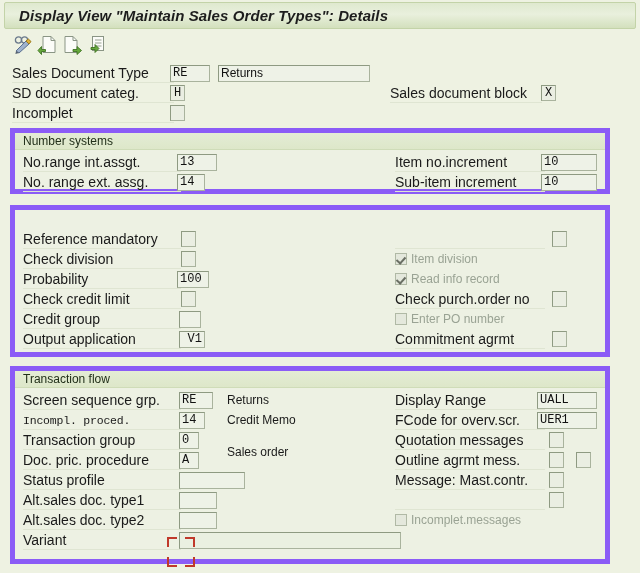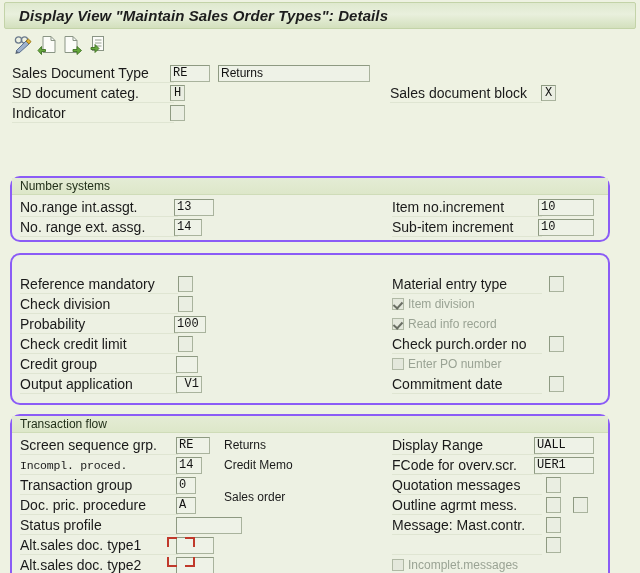--- a/index.html
+++ b/index.html
@@ -86,24 +86,23 @@
   .cbx.dis.checked .box::after{border-color:#6a6f64;}
   .cbx .cl{position:absolute;left:16px;top:0;line-height:17px;font-size:12px;white-space:nowrap;}
   .cbx.dis .cl{color:#9aa394;}
 
   
   .fill{position:absolute;height:1px;background:#dfe5d2;}
 
   
   .group{
     position:absolute;box-sizing:border-box;
-    border:2px solid #8b5cf6;
+    border:5px solid #8b5cf6;
     background:#edf1e3;
-    border-radius:10px;
-    margin-top:48px;
+    border-radius:0;
   }
   .group>.ghdr{
     position:absolute;left:0;top:0;right:0;height:16px;
     background:linear-gradient(to bottom,#e4ecd5 0%,#dde7c9 100%);
     border-bottom:1px solid #cfdcb8;
   }
   .group>.ghdr>span{
     position:absolute;left:8px;top:0;line-height:16px;font-size:12px;color:#22301a;
     white-space:nowrap;
   }
@@ -174,21 +173,21 @@
 
     <div class="fill" style="left:8px;top:42px;width:162px;"></div>
     <div class="lbl" style="left:8px;top:25px;">SD document categ.</div>
     <div class="flag" style="left:166px;top:25px;">H</div>
 
     <div class="fill" style="left:386px;top:42px;width:152px;"></div>
     <div class="lbl" style="left:386px;top:25px;">Sales document block</div>
     <div class="flag" style="left:537px;top:25px;">X</div>
 
     <div class="fill" style="left:8px;top:62px;width:162px;"></div>
-    <div class="lbl" style="left:8px;top:45px;">Indicator</div>
+    <div class="lbl" style="left:8px;top:45px;">Incomplet</div>
     <div class="flag" style="left:166px;top:45px;"></div>
 
     <div class="group" style="left:6px;top:68px;width:600px;height:66px;">
       <div class="ghdr">
         <span>Number systems</span>
       </div>
 
       <div class="fill" style="left:8px;top:38px;width:158px;"></div>
       <div class="lbl" style="left:8px;top:21px;">No.range int.assgt.</div>
       <div class="inp" style="left:162px;top:21px;width:40px;">13</div>
@@ -226,21 +225,20 @@
 
       <div class="fill" style="left:8px;top:118px;width:158px;"></div>
       <div class="lbl" style="left:8px;top:101px;">Credit group</div>
       <div class="inp" style="left:164px;top:101px;width:22px;"></div>
 
       <div class="fill" style="left:8px;top:138px;width:158px;"></div>
       <div class="lbl" style="left:8px;top:121px;">Output application</div>
       <div class="inp" style="left:164px;top:121px;width:26px;text-align:right;">V1</div>
 
       <div class="fill" style="left:380px;top:38px;width:150px;"></div>
-      <div class="lbl" style="left:380px;top:21px;">Material entry type</div>
       <div class="flag" style="left:537px;top:21px;"></div>
 
       <div class="cbx checked dis" style="left:380px;top:41px;">
         <span class="box"></span>
         <span class="cl">Item division</span>
       </div>
 
       <div class="cbx checked dis" style="left:380px;top:61px;">
         <span class="box"></span>
         <span class="cl">Read info record</span>
@@ -249,21 +247,21 @@
       <div class="fill" style="left:380px;top:98px;width:150px;"></div>
       <div class="lbl" style="left:380px;top:81px;">Check purch.order no</div>
       <div class="flag" style="left:537px;top:81px;"></div>
 
       <div class="cbx dis" style="left:380px;top:101px;">
         <span class="box"></span>
         <span class="cl">Enter PO number</span>
       </div>
 
       <div class="fill" style="left:380px;top:138px;width:150px;"></div>
-      <div class="lbl" style="left:380px;top:121px;">Commitment  date</div>
+      <div class="lbl" style="left:380px;top:121px;">Commitment  agrmt</div>
       <div class="flag" style="left:537px;top:121px;"></div>
     </div>
 
     <div class="group" style="left:6px;top:306px;width:600px;height:198px;">
       <div class="ghdr">
         <span>Transaction flow</span>
       </div>
 
       <div class="fill" style="left:8px;top:38px;width:158px;"></div>
       <div class="lbl" style="left:8px;top:21px;">Screen sequence grp.</div>

